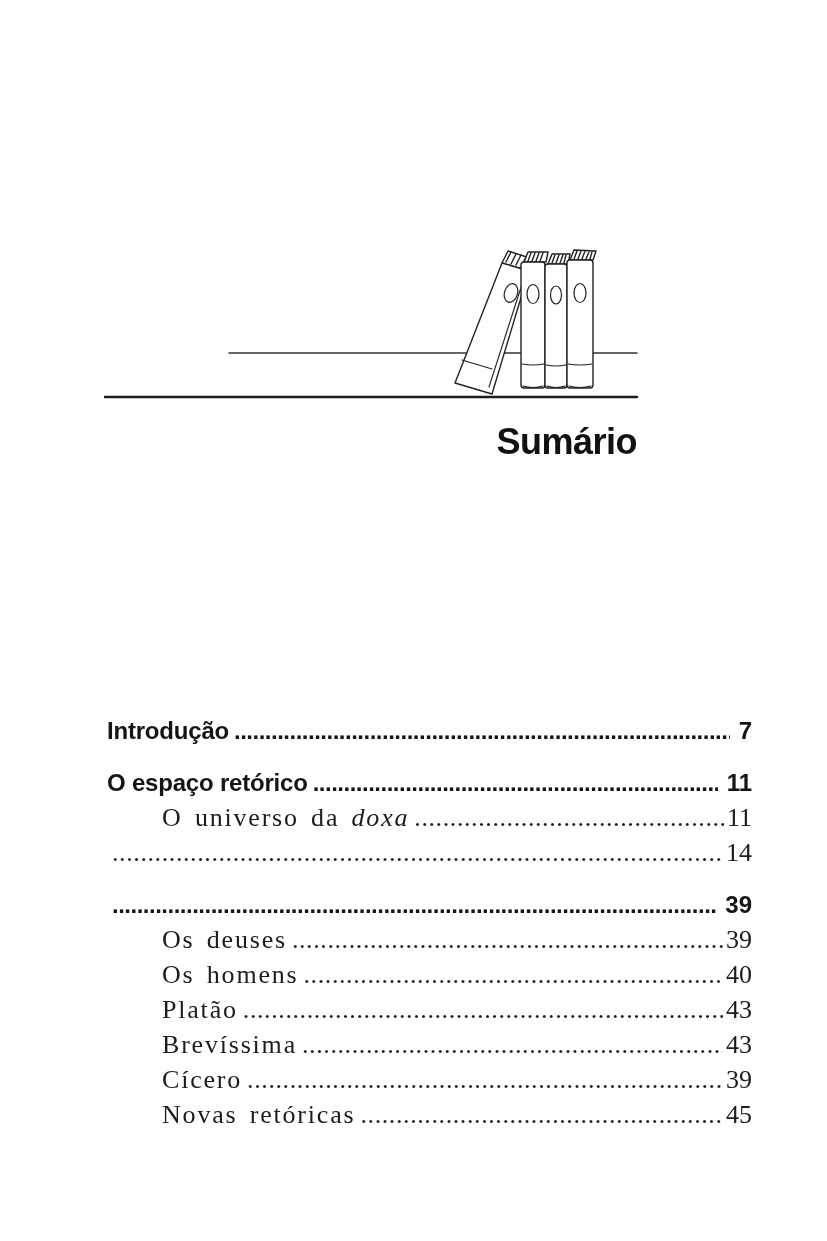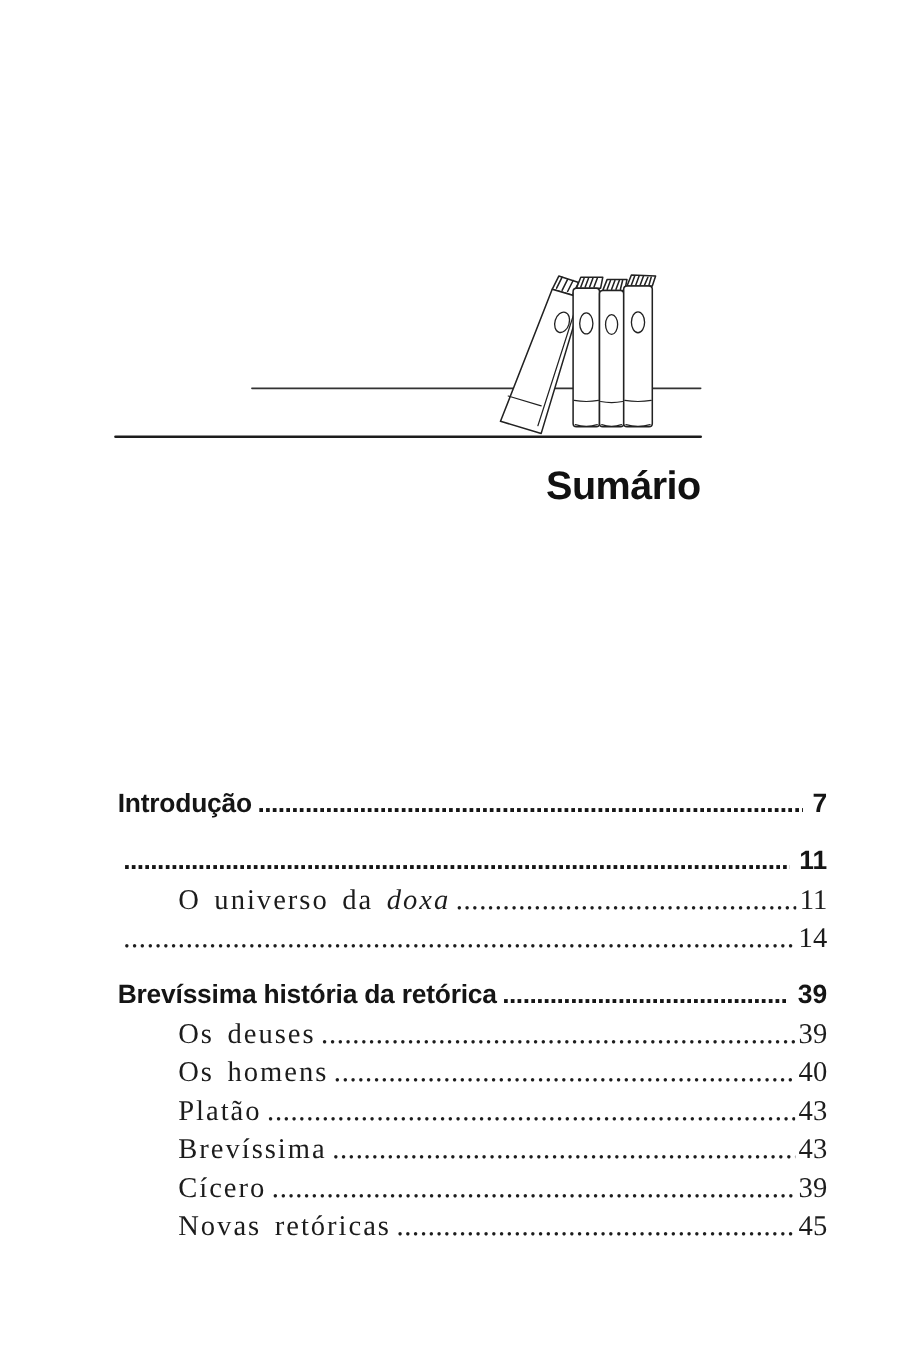--- a/index.html
+++ b/index.html
@@ -134,34 +134,34 @@
 
   <div class="title">Sumário</div>
 
   <div class="toc">
       <div class="toc-row main">
         <span class="entry-label"><span>Introdução</span></span>
         <span class="dots"></span>
         <span class="page-num">7</span>
       </div>
       <div class="toc-row main spaced">
+        <span class="entry-label"><span>O espaço retórico</span></span>
         <span class="dots"></span>
         <span class="page-num">11</span>
       </div>
       <div class="toc-row sub">
         <span class="entry-label"><span>O universo da </span><i>doxa</i></span>
         <span class="dots"></span>
         <span class="page-num">11</span>
       </div>
       <div class="toc-row sub">
         <span class="dots"></span>
         <span class="page-num">14</span>
       </div>
       <div class="toc-row main spaced">
-        <span class="entry-label"><span>Brevíssima história da retórica</span></span>
         <span class="dots"></span>
         <span class="page-num">39</span>
       </div>
       <div class="toc-row sub">
         <span class="entry-label"><span>Os deuses</span></span>
         <span class="dots"></span>
         <span class="page-num">39</span>
       </div>
       <div class="toc-row sub">
         <span class="entry-label"><span>Os homens</span></span>

